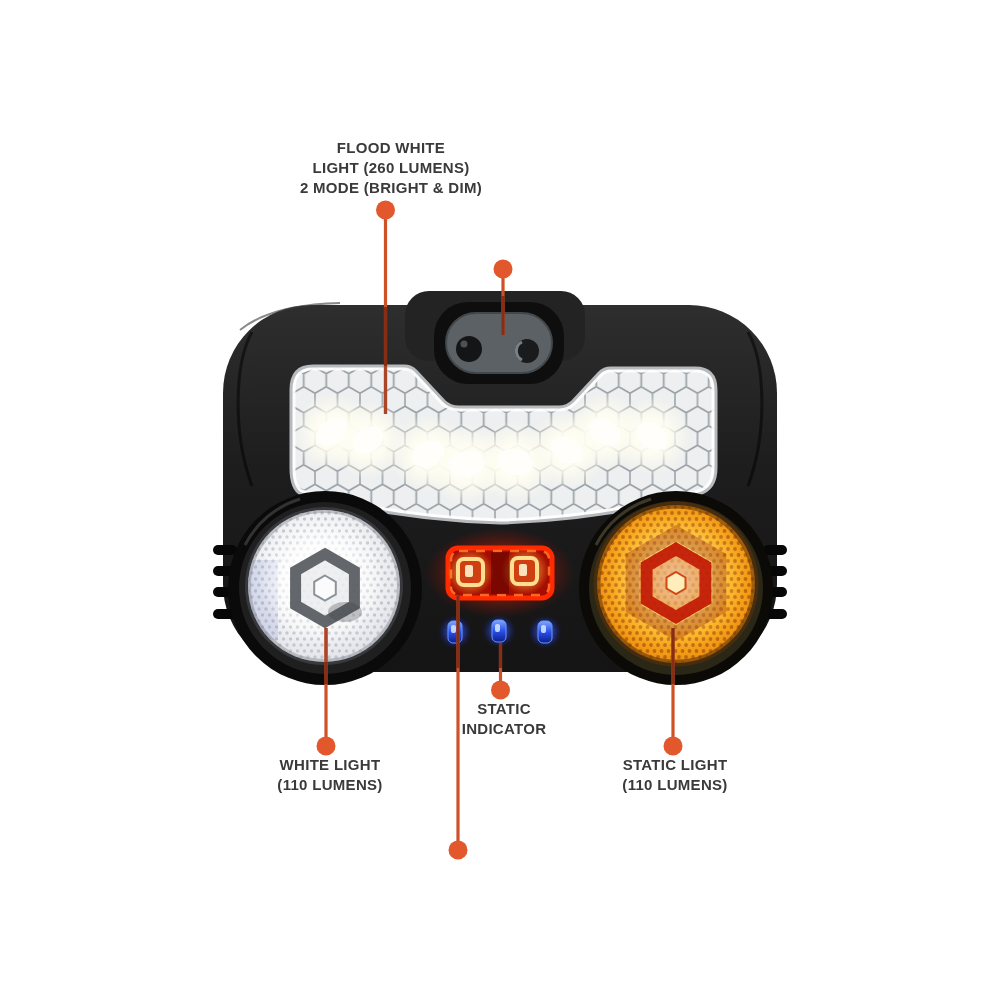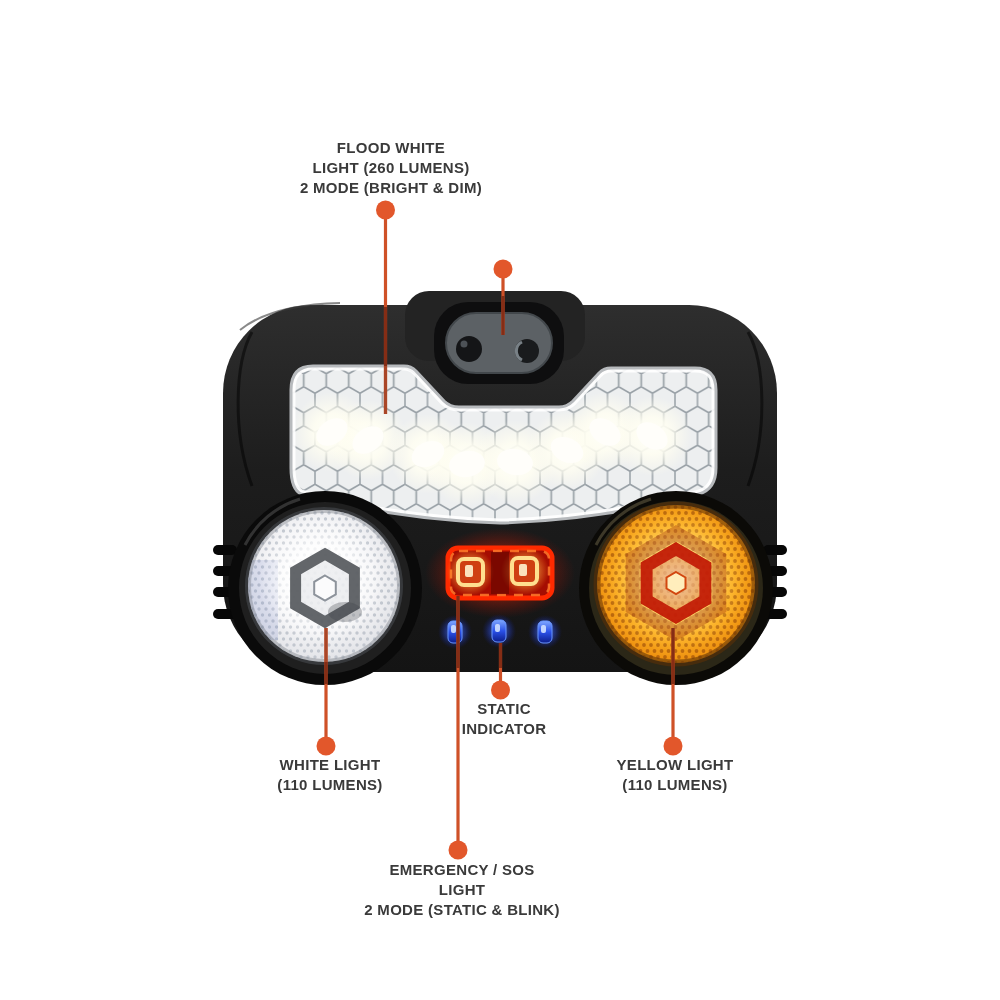--- a/index.html
+++ b/index.html
@@ -279,23 +279,18 @@
     <div>STATIC</div>
     <div>INDICATOR</div>
   </div>
 
   <div class="callout" style="left:330px;top:755px;">
     <div>WHITE LIGHT</div>
     <div>(110 LUMENS)</div>
   </div>
 
   <div class="callout" style="left:675px;top:755px;">
-    <div>YELLOW LIGHT</div>
+    <div>STATIC LIGHT</div>
     <div>(110 LUMENS)</div>
   </div>
 
-  <div class="callout" style="left:462px;top:860px;">
-    <div>EMERGENCY / SOS</div>
-    <div>LIGHT</div>
-    <div>2 MODE (STATIC &amp; BLINK)</div>
-  </div>
 
 </div>
 
 </body></html>

